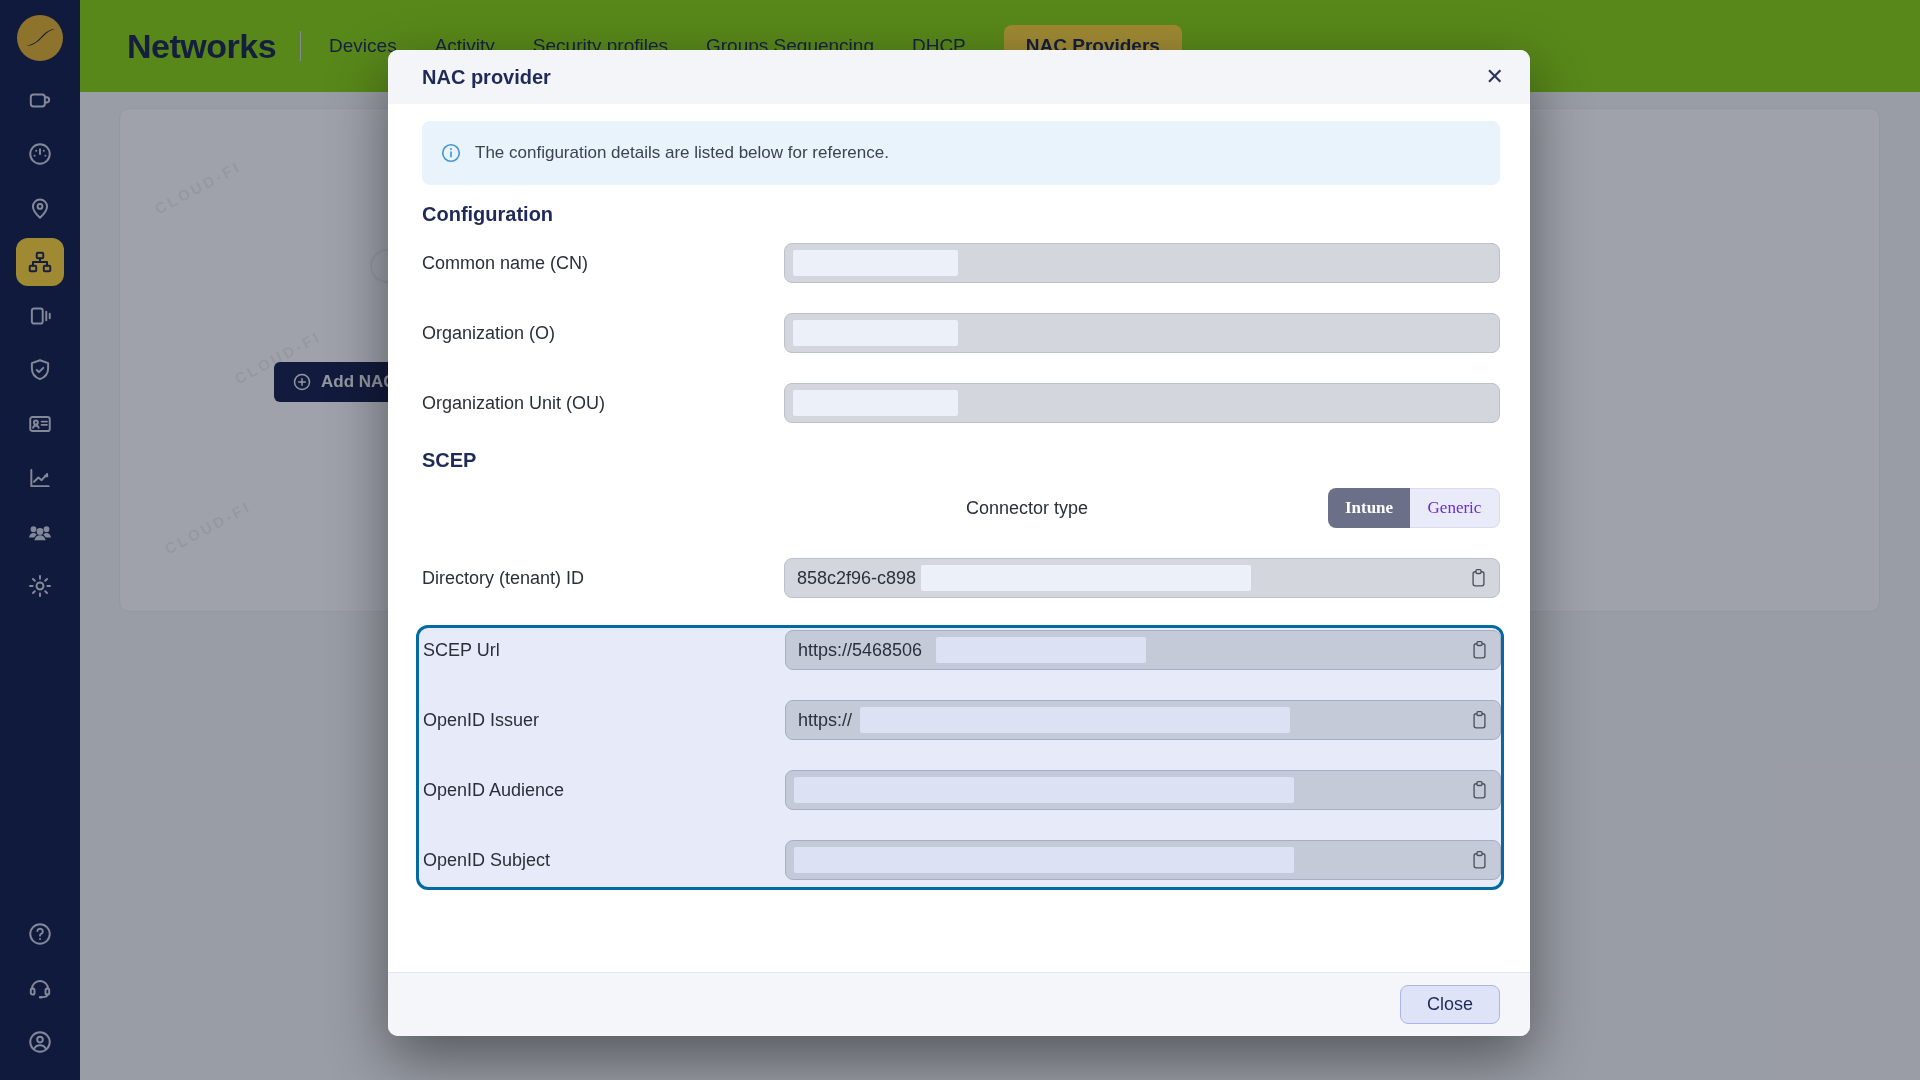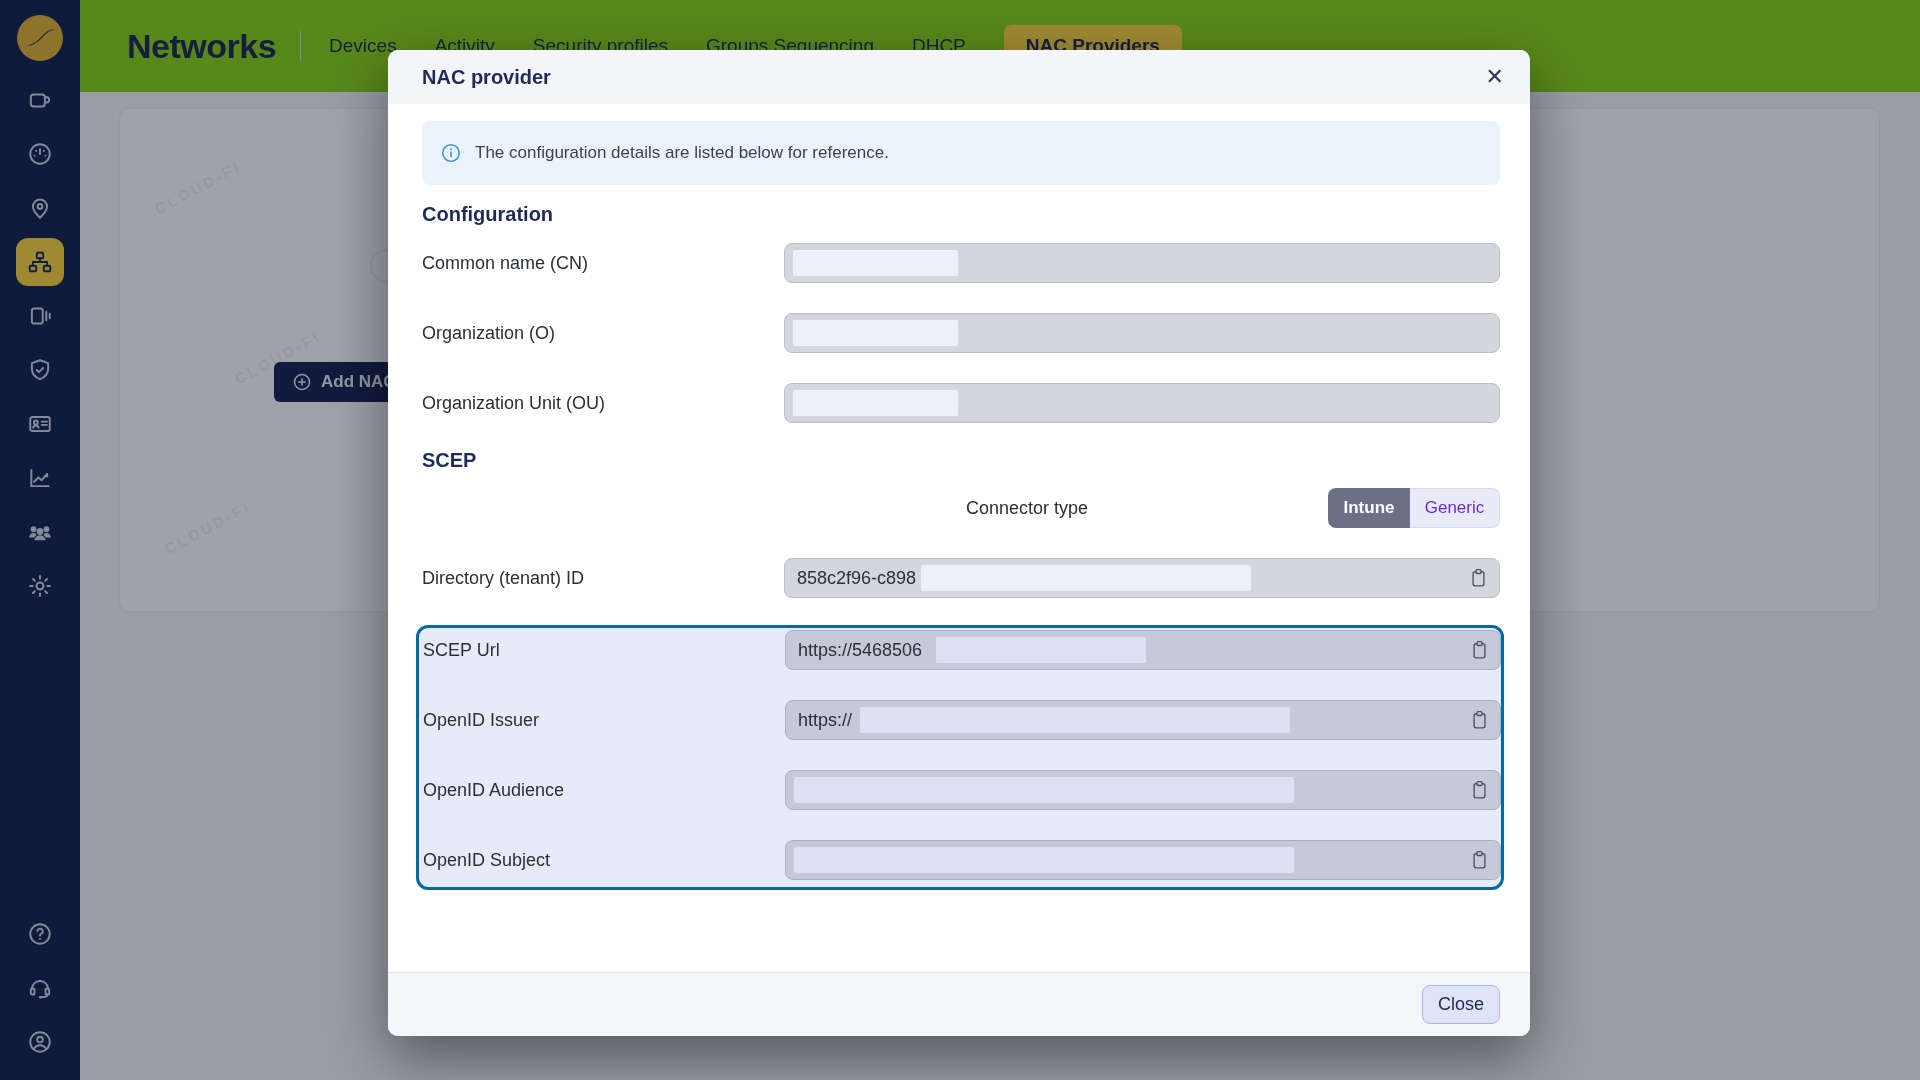--- a/index.html
+++ b/index.html
@@ -68,40 +68,40 @@
 
   .finput { flex:1; height:40px; background:#d3d6dc; border:1px solid #bcc0ca; border-radius:8px;
             position:relative; display:flex; align-items:center; padding:0 44px 0 12px;
             font-size:18px; color:#2b313b; overflow:hidden; }
   .redact { position:absolute; top:6px; bottom:6px; background:#ecf0f9; border-radius:2px; }
   .copy-btn { position:absolute; right:10px; top:50%; transform:translateY(-50%); width:22px; height:24px;
               background:transparent; border:none; cursor:pointer; display:flex; align-items:center;
               justify-content:center; padding:0; }
 
   
-  .seg { display:flex; }
+  .seg { display:flex;font-family:Liberation Serif, serif; }
   .seg-btn { height:40px; display:flex; align-items:center; justify-content:center; font-family:inherit;
              font-size:17px; cursor:pointer; }
   .seg-btn.sel { width:82px; background:#6b7088; color:#ffffff; font-weight:700; border:none;
                  border-radius:8px 0 0 8px; }
   .seg-btn.unsel { width:90px; background:#e9ecf8; color:#6d28d9; font-weight:500;
                    border:1px solid #d8dcec; border-left:none; border-radius:0 8px 8px 0; }
 
   
   .hl-group { border:3px solid #0369a1; background:#e7eaf8; border-radius:12px;
               margin:27px -4px 0 -6px; padding:2px 0 7px 4px; }
   .hl-group .frow { }
   .hl-group .frow:first-child { margin-top:0; }
   .hl-group .finput { background:#c5cad9; border:1px solid #a7aec5; }
   .hl-group .redact { background:#dce2f4; }
 
   .modal-footer { height:64px; flex-shrink:0; background:#f5f6fa; border-top:1px solid #e3e6ed;
                   display:flex; align-items:center; justify-content:flex-end; padding:0 30px; }
   .close-btn { background:#dee3f8; border:1px solid #aab5ec; border-radius:8px; color:#1e2a57;
-               font-size:18px; font-weight:500; font-family:inherit; padding:8px 15px; cursor:pointer; }
+               font-size:18px; font-weight:500; font-family:inherit; padding:8px 26px; cursor:pointer; }
 </style>
 </head>
 <body>
 
 <div class="app">
 
   <div class="sidebar">
     <svg class="logo" viewBox="0 0 48 48">
       <circle cx="24" cy="24" r="23" fill="#d8ab33"></circle>
       <path d="M10 32 C20 30, 24 24, 28 20 C31 17, 35 15, 39 15 C30 17, 27 24, 21 28 C17 31, 13 32, 10 32 Z" fill="#14204d"></path>

